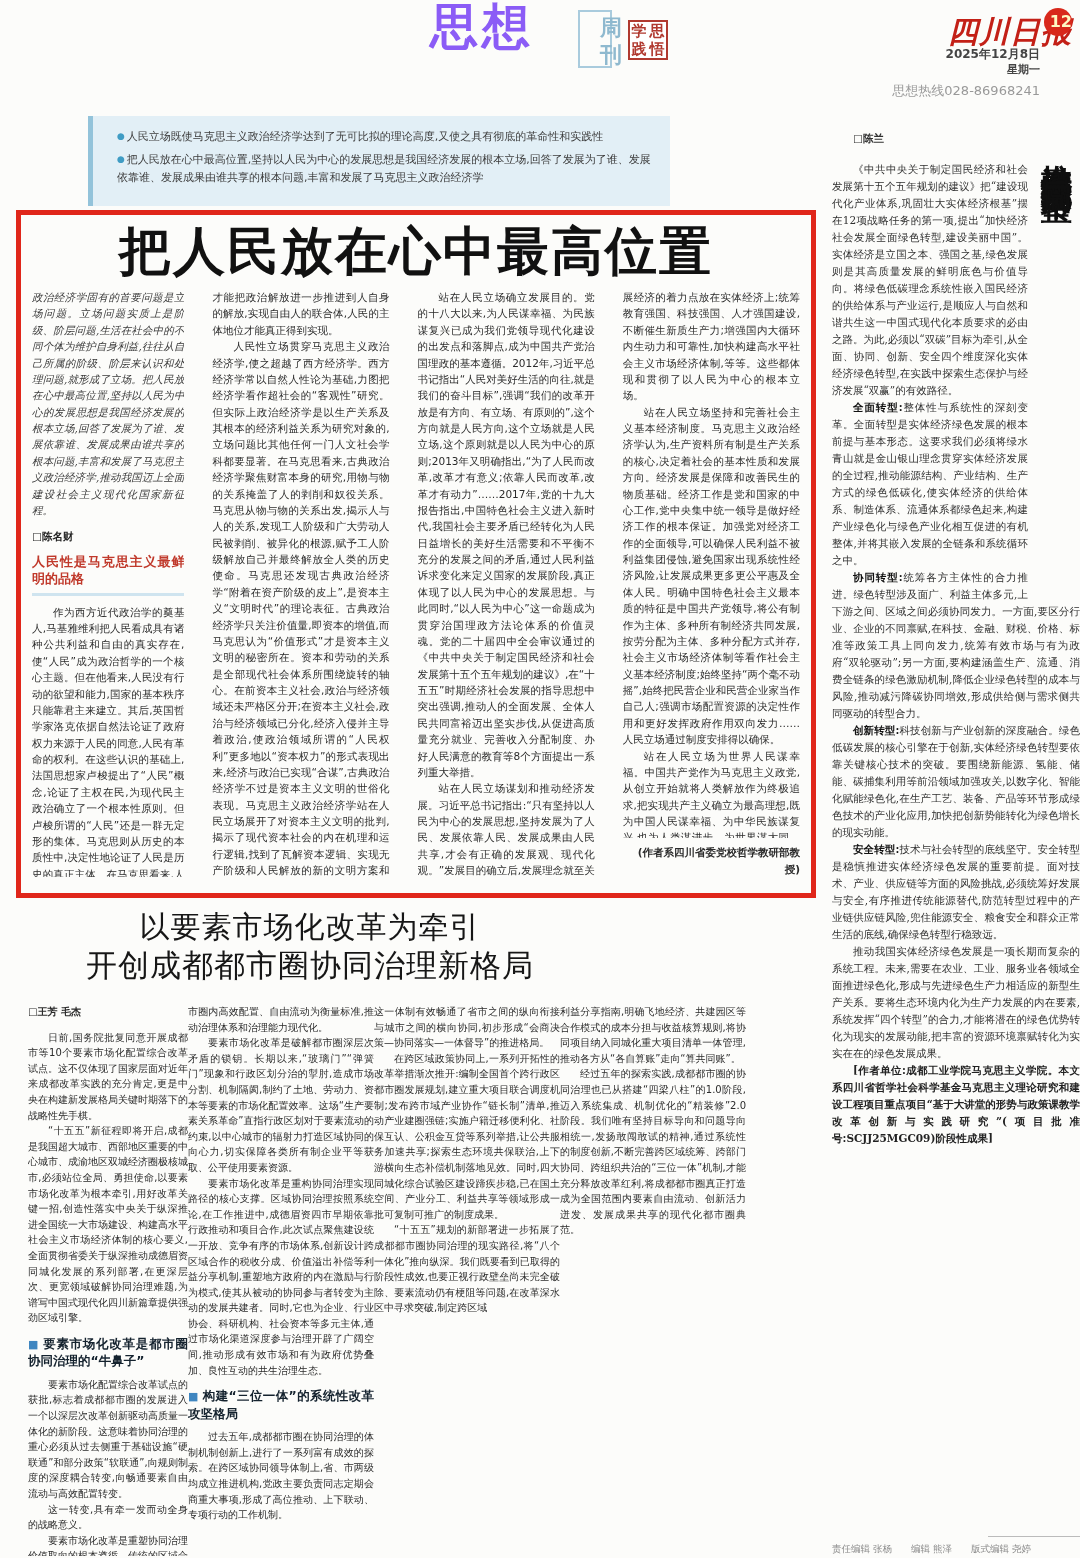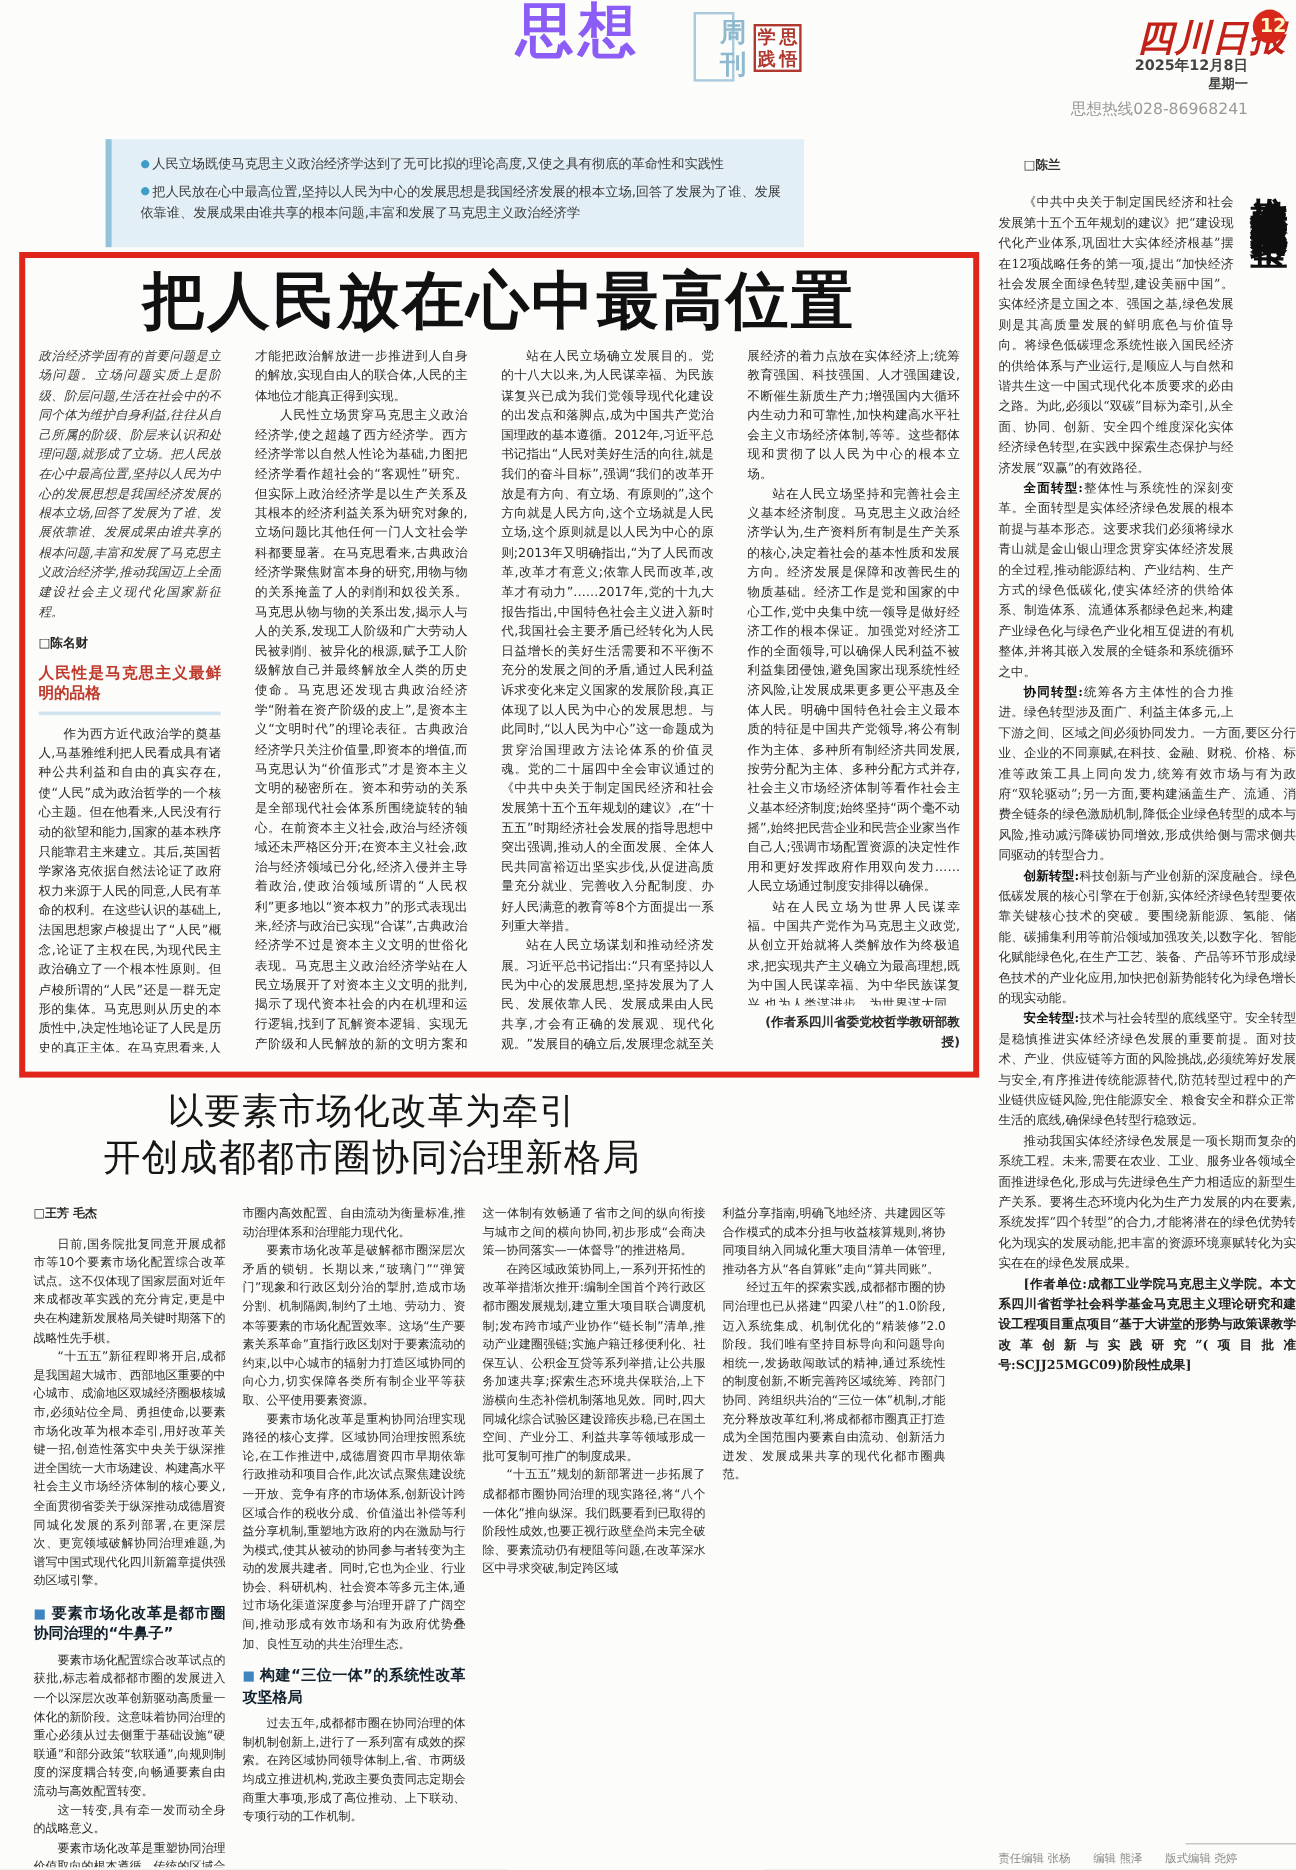--- a/index.html
+++ b/index.html
@@ -54,21 +54,21 @@
     border-bottom:3px solid #cfe4ef; }
   .mcol.d { display:flex; flex-direction:column; }
   .d-body { flex:1; overflow:hidden; }
   .credit { font-weight:bold; text-indent:0 !important; text-align:right; margin-top:6px; }
   
   .a2-headline { position:absolute; left:30px; top:908px; width:560px; text-align:center;
     font-weight:normal; color:#161616; line-height:1.25; }
   .a2-h1 { font-size:30px; letter-spacing:1px; }
   .a2-h2 { font-size:31px; letter-spacing:1px; }
   .a2-cols { position:absolute; left:28px; top:1004px; width:762px; height:552px;
-    display:flex; gap:14px; }
+    display:flex; }
   .acol { overflow:hidden; font-size:10px; line-height:1.56; text-align:justify; }
   .acol.w1 { width:160px; } .acol.w2 { width:186px; }
   .acol p { text-indent:2em; }
   .acol p.cont { text-indent:0; }
   .a2-byline { font-weight:bold; margin-bottom:10px; text-indent:0 !important; }
   .blue-subhead { font-weight:bold; font-size:12.5px; color:#14222e; line-height:1.4;
     margin:9px 0 7px; text-indent:0 !important; }
   .blue-subhead .sq { color:#3f86c0; margin-right:4px; font-size:11px; }
   .acol.last { display:flex; flex-direction:column; }
   .a2-credit { font-weight:bold; text-indent:0 !important; margin-top:4px; }

